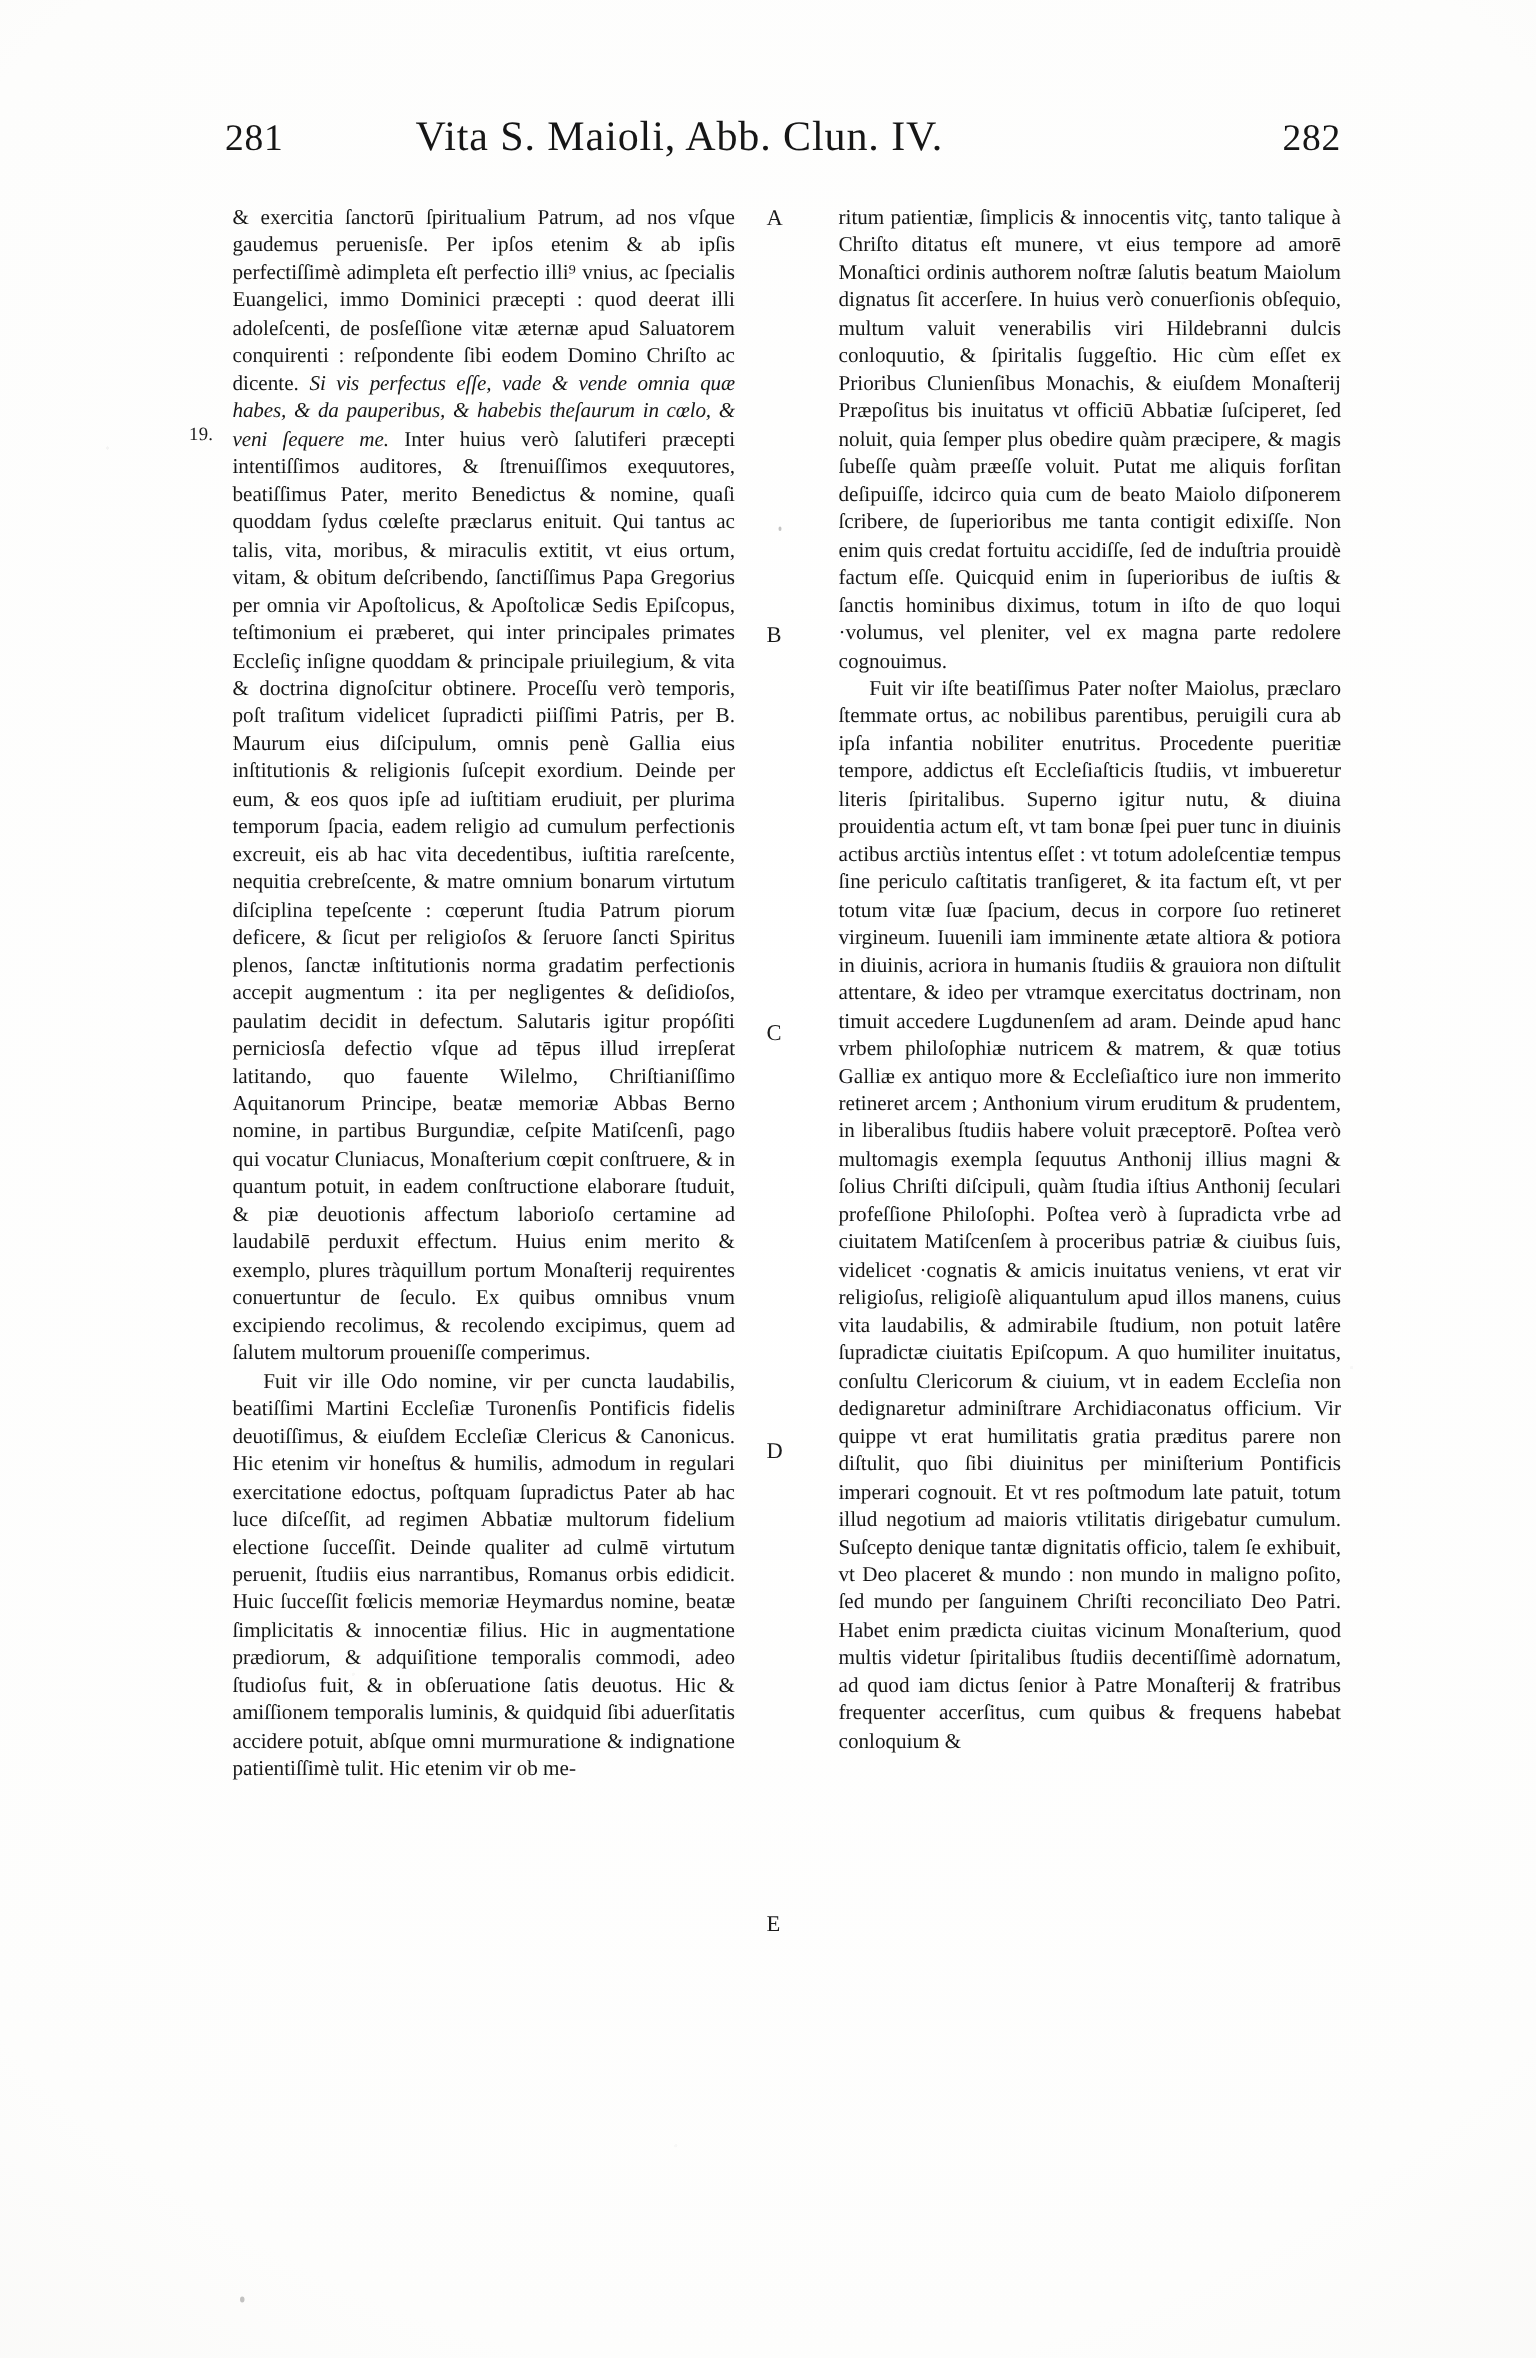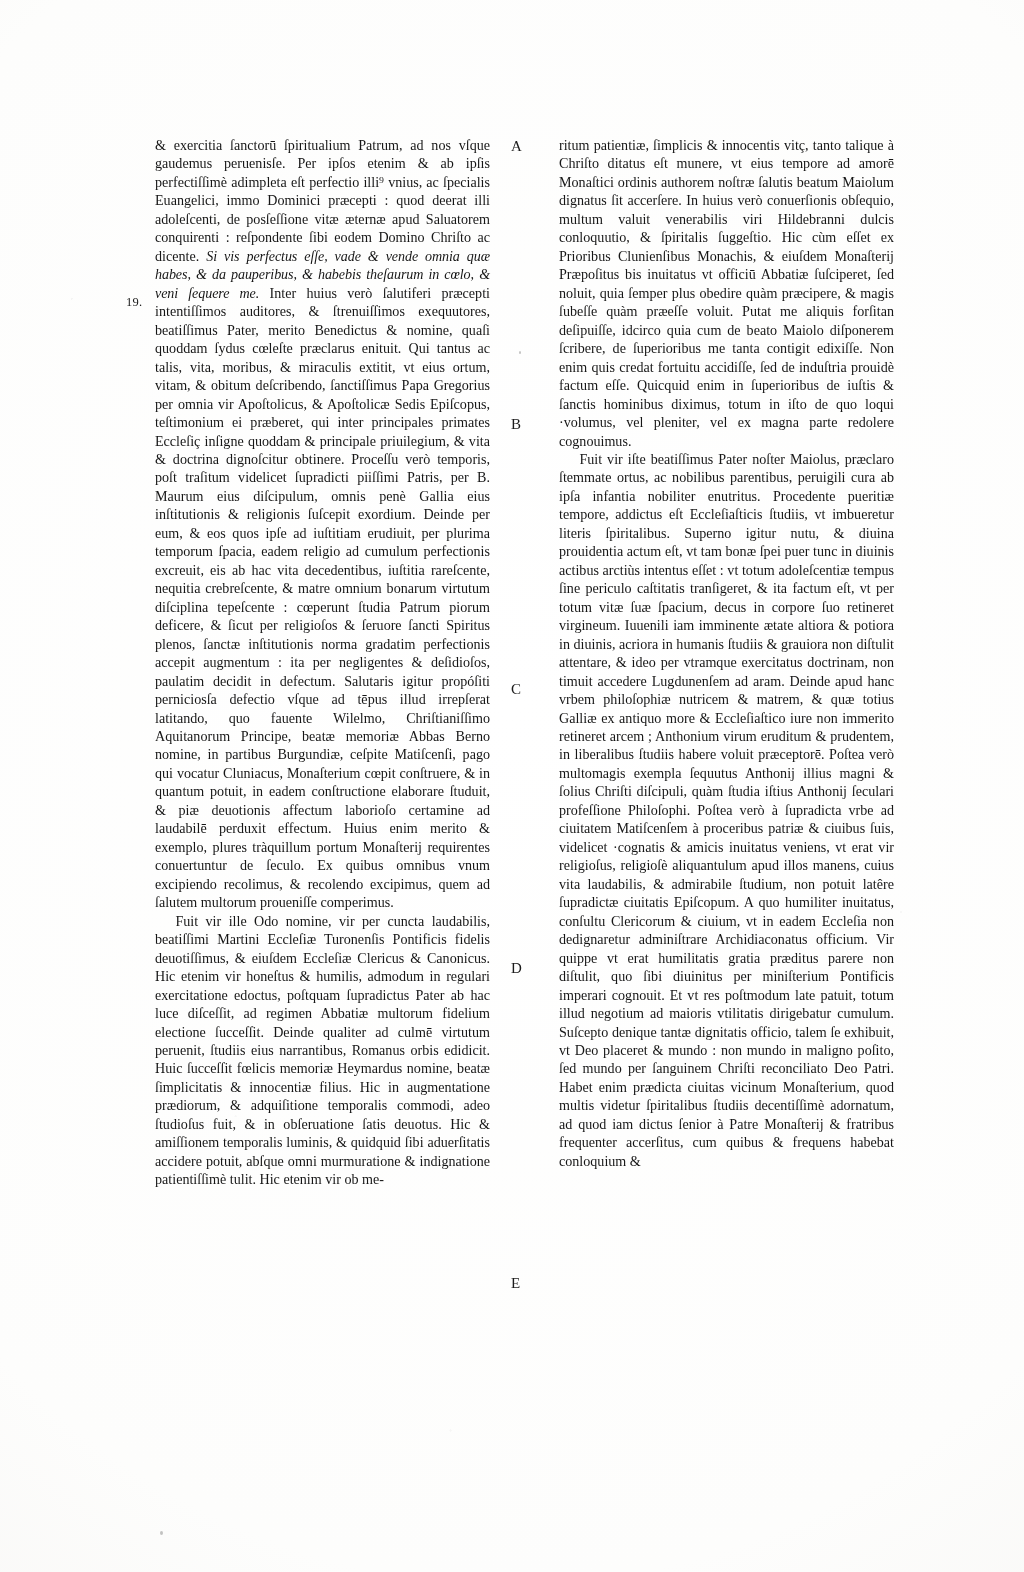--- a/index.html
+++ b/index.html
@@ -126,22 +126,27 @@
   }
 </style>
 </head>
 <body>
 
 <div class="page-scan"></div>
 <div class="scan-noise"></div>
 
 <div class="page">
 
+  <div class="running-head">
+    <span class="folio">281</span>
+    <span class="head-title">Vita S. Maioli, Abb. Clun. IV.</span>
+    <span class="folio folio-right">282</span>
+  </div>
 
-  <div class="margin-num" style="top:295px;">19.</div>
+  <div class="margin-num" style="top:282px;">19.</div>
 
   <div class="gutter-letter" style="top:138px;">A</div>
   <div class="gutter-letter" style="top:416px;">B</div>
   <div class="gutter-letter" style="top:681px;">C</div>
   <div class="gutter-letter" style="top:960px;">D</div>
   <div class="gutter-letter" style="top:1275px;">E</div>
 
   <div class="columns">
     <div class="col col-left" id="left-col">
         <p class="para"><span>&amp; exercitia ſanctorū ſpiritualium Patrum, ad nos vſque gaudemus peruenisſe. Per ipſos etenim &amp; ab ipſis perfectiſſimè adimpleta eſt perfectio illi⁹ vnius, ac ſpecialis Euangelici, immo Dominici præcepti : quod deerat illi adoleſcenti, de posſeſſione vitæ æternæ apud Saluatorem conquirenti : reſpondente ſibi eodem Domino Chriſto ac dicente. </span><em>Si vis perfectus eſſe, vade &amp; vende omnia quæ habes, &amp; da pauperibus, &amp; habebis theſaurum in cœlo, &amp; veni ſequere me.</em><span> Inter huius verò ſalutiferi præcepti intentiſſimos auditores, &amp; ſtrenuiſſimos exequutores, beatiſſimus Pater, merito Benedictus &amp; nomine, quaſi quoddam ſydus cœleſte præclarus enituit. Qui tantus ac talis, vita, moribus, &amp; miraculis extitit, vt eius ortum, vitam, &amp; obitum deſcribendo, ſanctiſſimus Papa Gregorius per omnia vir Apoſtolicus, &amp; Apoſtolicæ Sedis Epiſcopus, teſtimonium ei præberet, qui inter principales primates Eccleſiç inſigne quoddam &amp; principale priuilegium, &amp; vita &amp; doctrina dignoſcitur obtinere. Proceſſu verò temporis, poſt traſitum videlicet ſupradicti piiſſimi Patris, per B. Maurum eius diſcipulum, omnis penè Gallia eius inſtitutionis &amp; religionis ſuſcepit exordium. Deinde per eum, &amp; eos quos ipſe ad iuſtitiam erudiuit, per plurima temporum ſpacia, eadem religio ad cumulum perfectionis excreuit, eis ab hac vita decedentibus, iuſtitia rareſcente, nequitia crebreſcente, &amp; matre omnium bonarum virtutum diſciplina tepeſcente : cœperunt ſtudia Patrum piorum deficere, &amp; ſicut per religioſos &amp; ſeruore ſancti Spiritus plenos, ſanctæ inſtitutionis norma gradatim perfectionis accepit augmentum : ita per negligentes &amp; deſidioſos, paulatim decidit in defectum. Salutaris igitur propóſiti perniciosſa defectio vſque ad tēpus illud irrepſerat latitando, quo fauente Wilelmo, Chriſtianiſſimo Aquitanorum Principe, beatæ memoriæ Abbas Berno nomine, in partibus Burgundiæ, ceſpite Matiſcenſi, pago qui vocatur Cluniacus, Monaſterium cœpit conſtruere, &amp; in quantum potuit, in eadem conſtructione elaborare ſtuduit, &amp; piæ deuotionis affectum laborioſo certamine ad laudabilē perduxit effectum. Huius enim merito &amp; exemplo, plures tràquillum portum Monaſterij requirentes conuertuntur de ſeculo. Ex quibus omnibus vnum excipiendo recolimus, &amp; recolendo excipimus, quem ad ſalutem multorum proueniſſe comperimus.</span></p>

